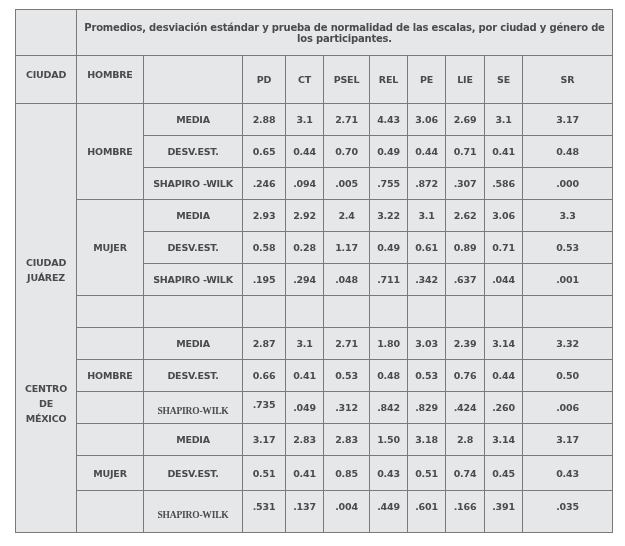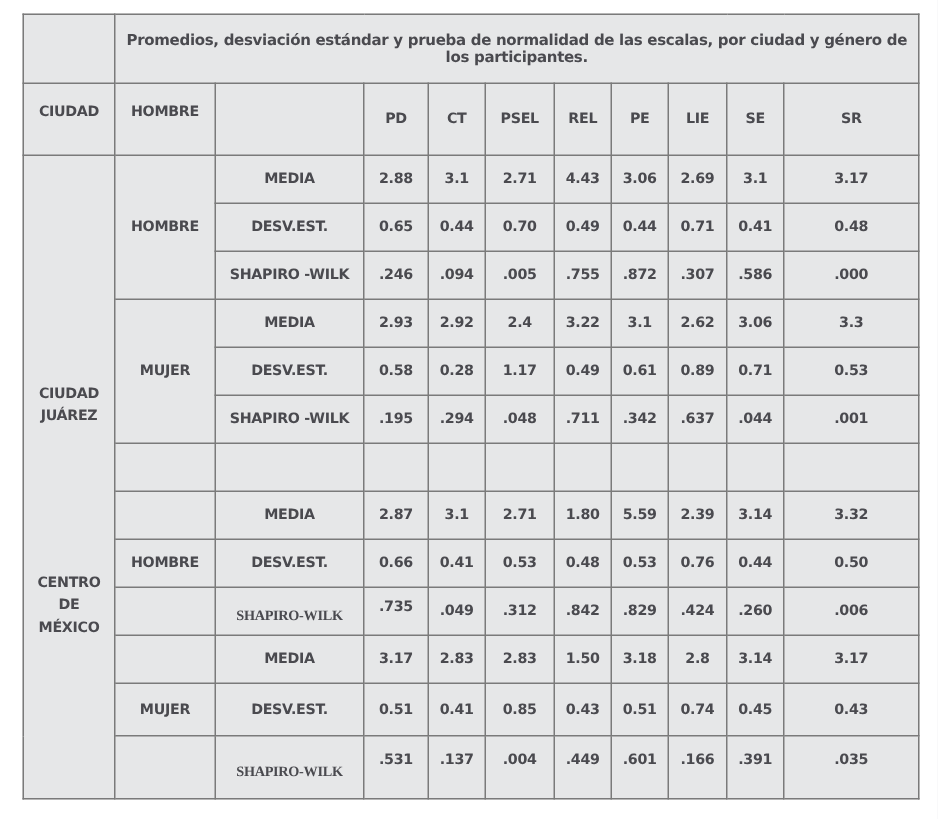--- a/index.html
+++ b/index.html
@@ -156,21 +156,21 @@
     <td></td>
   </tr>
 
   <tr style="height:32px">
     <td></td>
     <td>MEDIA</td>
     <td>2.87</td>
     <td>3.1</td>
     <td>2.71</td>
     <td>1.80</td>
-    <td>5.59</td>
+    <td>3.03</td>
     <td>2.39</td>
     <td>3.14</td>
     <td>3.32</td>
   </tr>
   <tr style="height:32px">
     <td>HOMBRE</td>
     <td>DESV.EST.</td>
     <td>0.66</td>
     <td>0.41</td>
     <td>0.53</td>

